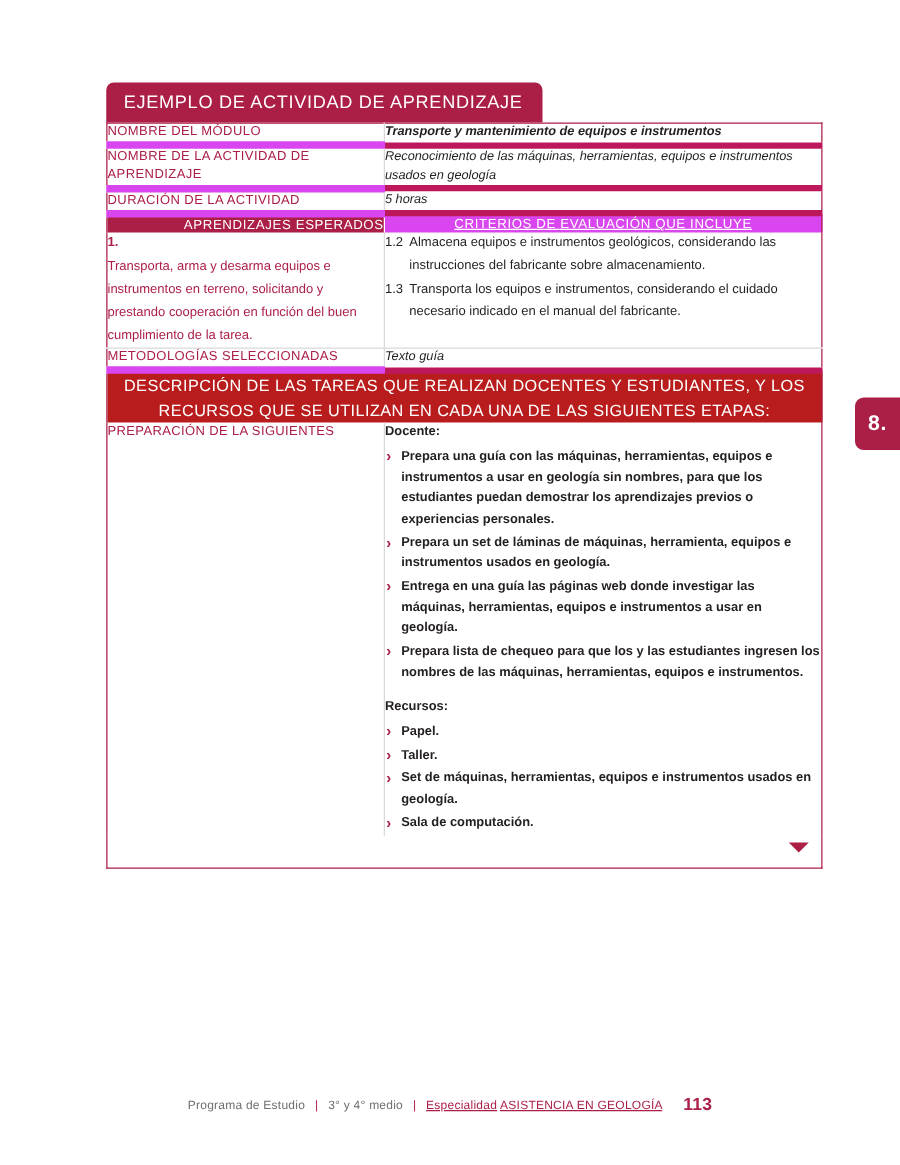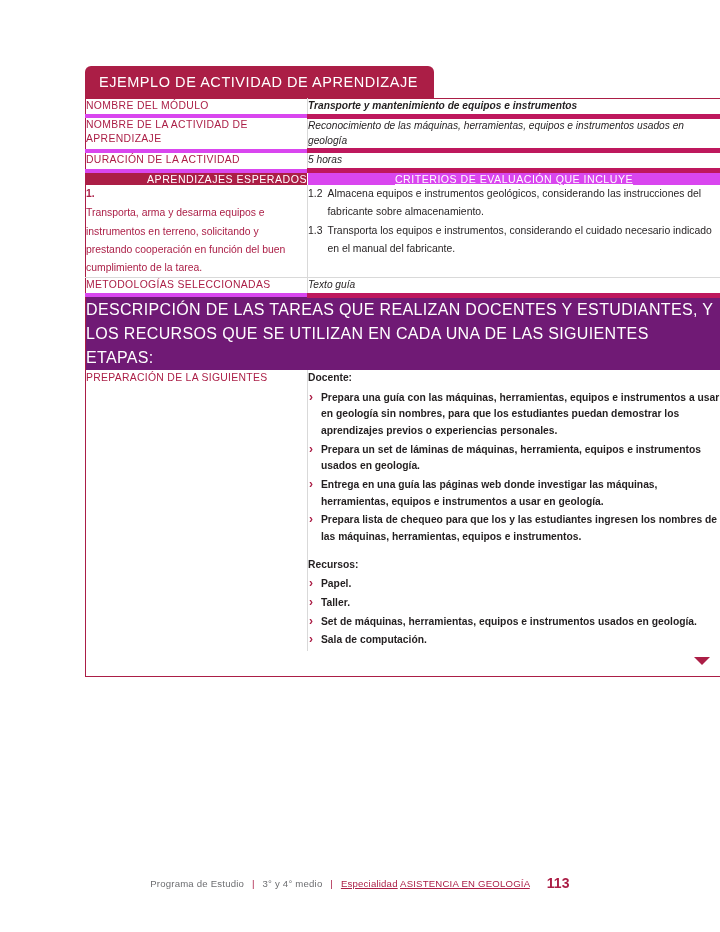--- a/index.html
+++ b/index.html
@@ -32,21 +32,21 @@
     display: flex;
     align-items: center;
     justify-content: center;
   }
 
   
   .sheet {
     position: absolute;
     left: 85px;
     top: 66px;
-    width: 636px;
+    width: 573px;
   }
 
   .title-tab {
     display: inline-block;
     background: #ab1e46;
     color: #ffffff;
     font-size: 14.5px;
     letter-spacing: .55px;
     padding: 8px 16px 8px 14px;
     border-radius: 6px 6px 0 0;
@@ -64,21 +64,21 @@
     padding: 0;
   }
 
   
   .lbl {
     width: 221px;
     color: #ab1e46;
     font-size: 10.4px;
     letter-spacing: .35px;
     padding: 7px 8px 7px 11px;
-    border-bottom: 4px solid #d946ef;
+    border-bottom: 6px solid #d946ef;
     border-right: 1px solid #d9d9d9;
     line-height: 1.35;
   }
   .val {
     font-size: 10.2px;
     color: #231f20;
     padding: 7px 10px 7px 11px;
     border-bottom: 5px solid #be185d;
     line-height: 1.45;
     font-style: italic;
@@ -126,26 +126,27 @@
   .ce-item {
     display: flex;
     gap: 5px;
     margin-bottom: 1px;
   }
   .ce-key { flex: 0 0 auto; }
   .ce-txt { flex: 1 1 auto; }
 
   
   .desc-band {
-    background: #701a75;
-    color: #ffffff;
-    font-size: 16px;
+    background: #b91c1c;
+    color: #ffffff;
+    font-size: 13px;
     letter-spacing: .35px;
     line-height: 1.5;
     padding: 6px 11px 7px 11px;
+    text-align: center;
   }
 
   
   .task-lbl {
     width: 221px;
     color: #ab1e46;
     font-size: 10.4px;
     letter-spacing: .3px;
     line-height: 1.45;
     padding: 9px 8px 9px 11px;

